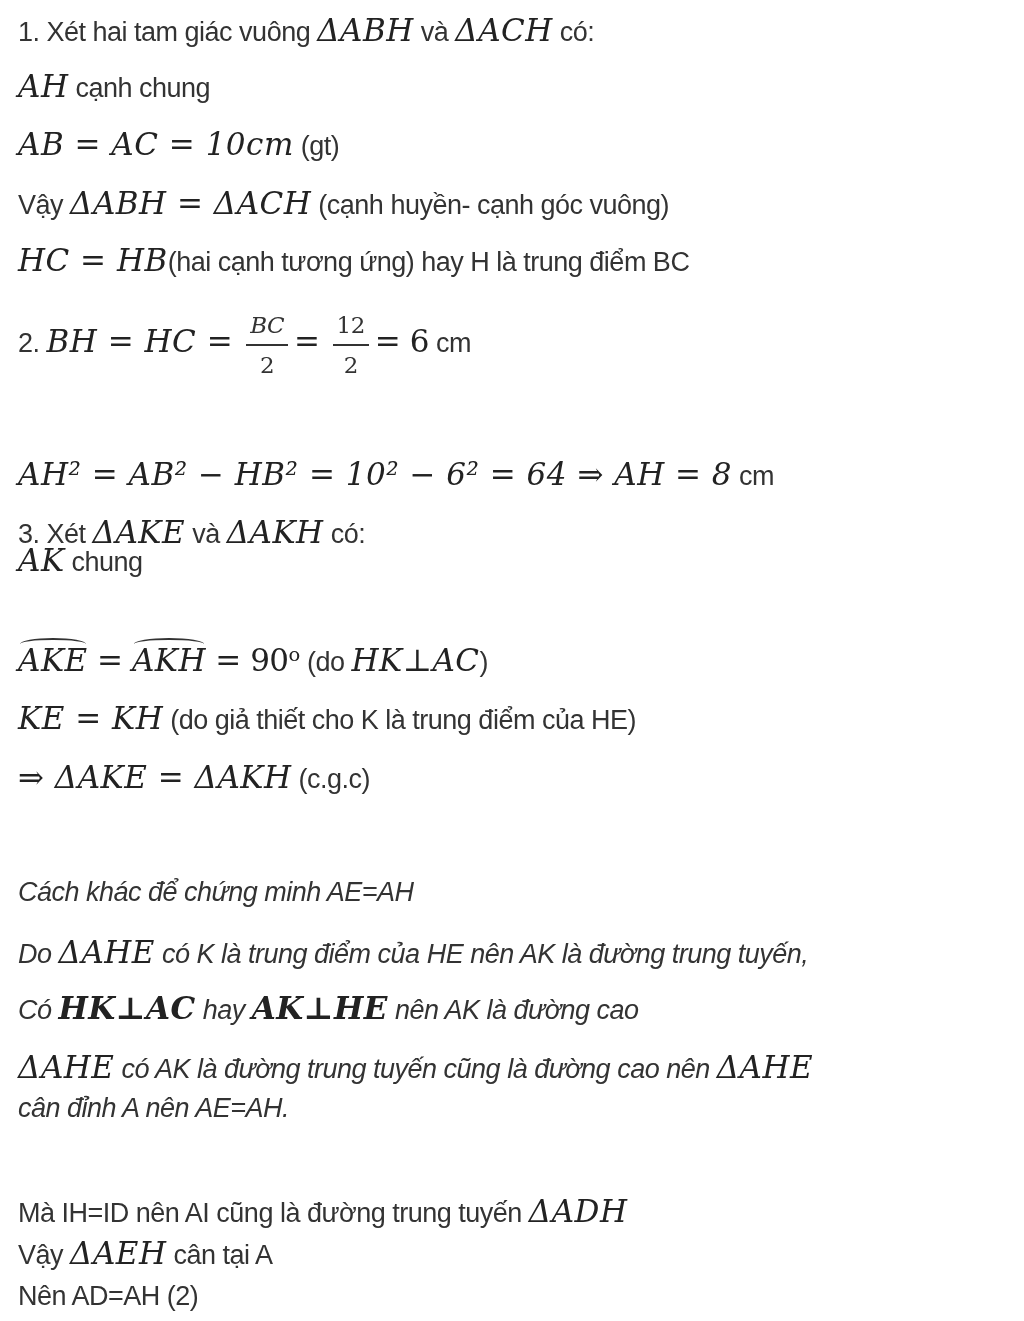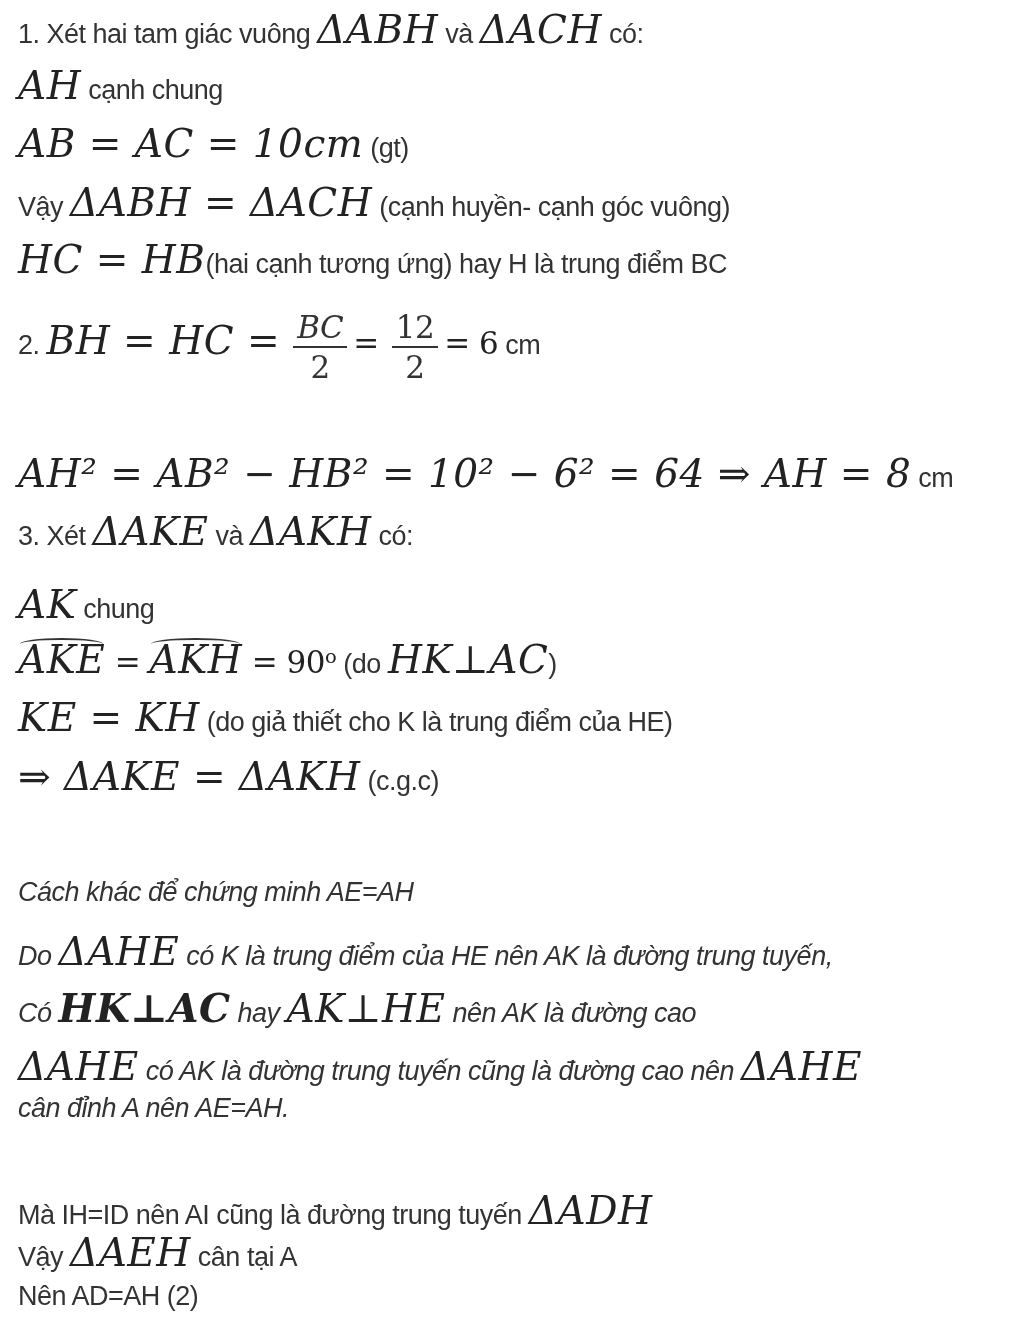--- a/index.html
+++ b/index.html
@@ -9,28 +9,28 @@
     color: #333333;
     font-size: 27px;
   }
   .doc { position: relative; width: 1024px; height: 1321px; }
   .line {
     position: absolute; left: 18px; white-space: nowrap;
     line-height: 40px; letter-spacing: -0.5px;
   }
   .m {
     font-family: "DejaVu Serif", "Liberation Serif", serif;
-    font-style: italic; font-size: 39px; color: #222;
+    font-style: italic; font-size: 31px; color: #222;
     letter-spacing: 0.5px;
   }
   .mn { font-family: "DejaVu Serif", "Liberation Serif", serif; font-size: 31px; color:#222; font-style: normal; }
   .it { font-style: italic; }
   .frac {
     display: inline-block; vertical-align: middle; text-align: center;
-    font-family: "DejaVu Serif", "Liberation Serif", serif; font-size: 31px; margin: 0 6px;
+    font-family: "DejaVu Serif", "Liberation Serif", serif; font-size: 23px; margin: 0 6px;
   }
   .frac .num { display: block; border-bottom: 2px solid #333; padding: 0 4px; line-height: 38px; }
   .frac .den { display: block; line-height: 38px; font-style: normal; }
   .hat { position: relative; display: inline-block; }
   .hat::before {
     content: ""; position: absolute; left: 2px; right: 2px; top: -2px; height: 10px;
     border-top: 2px solid #333; border-radius: 50% 50% 0 0;
   }
 </style>
 </head>
@@ -66,21 +66,21 @@
 
 
   <div class="line" style="top:454px">
     <span class="m">AH² = AB² − HB² = 10² − 6² = 64 ⇒ AH = 8</span><span> cm</span>
   </div>
 
   <div class="line" style="top:512px">
     <span>3. Xét </span><span class="m">ΔAKE</span><span> và </span><span class="m">ΔAKH</span><span> có:</span>
   </div>
 
-  <div class="line" style="top:585px">
+  <div class="line" style="top:540px">
     <span class="m">AK</span><span> chung</span>
   </div>
 
   <div class="line" style="top:640px">
     <span class="m hat">AKE</span><span class="mn"> = </span><span class="m hat">AKH</span><span class="mn"> = 90ᵒ</span><span> (do </span><span class="m">HK⊥AC</span><span>)</span>
   </div>
 
   <div class="line" style="top:698px">
     <span class="m">KE = KH</span><span> (do giả thiết cho K là trung điểm của HE)</span>
   </div>
@@ -92,21 +92,21 @@
 
   <div class="line it" style="top:872px">
     <span>Cách khác để chứng minh AE=AH</span>
   </div>
 
   <div class="line it" style="top:932px">
     <span>Do </span><span class="m">ΔAHE</span><span> có K là trung điểm của HE nên AK là đường trung tuyến,</span>
   </div>
 
   <div class="line it" style="top:988px">
-    <span>Có </span><span class="m" style="font-weight:bold">HK⊥AC</span><span> hay </span><span class="m" style="font-weight:normal">AK⊥HE</span><span> nên AK là đường cao</span>
+    <span>Có </span><span class="m" style="font-weight:bold">HK⊥AC</span><span> hay </span><span class="m" style="font-weight:bold">AK⊥HE</span><span> nên AK là đường cao</span>
   </div>
 
   <div class="line it" style="top:1047px">
     <span class="m">ΔAHE</span><span> có AK là đường trung tuyến cũng là đường cao nên </span><span class="m">ΔAHE</span>
   </div>
 
   <div class="line it" style="top:1088px">
     <span>cân đỉnh A nên AE=AH.</span>
   </div>
 

